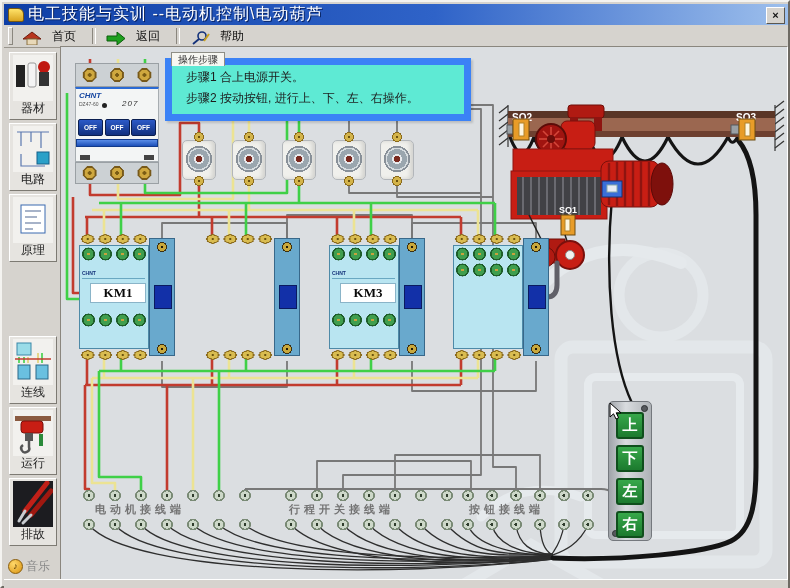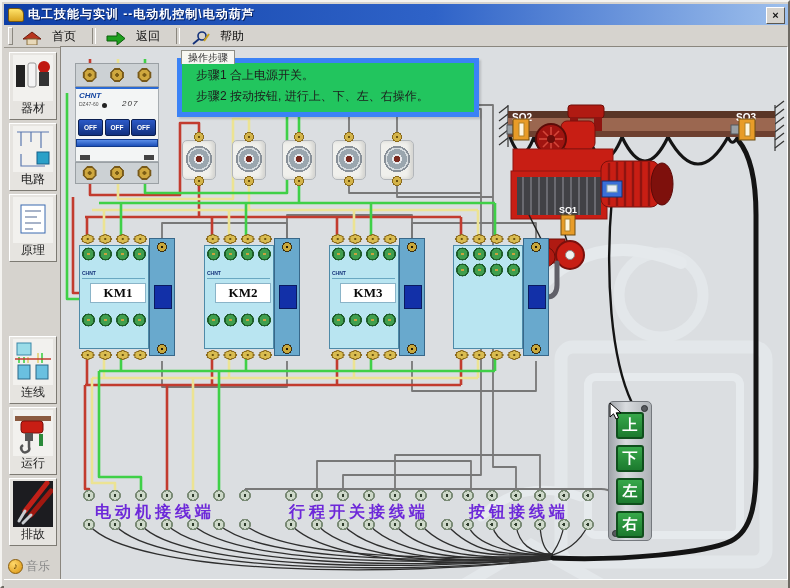--- a/index.html
+++ b/index.html
@@ -1,41 +1,41 @@
 <!DOCTYPE html>
 <html><head>
 <meta charset="utf-8">
 <style>
   html,body{margin:0;padding:0;}
   body{width:790px;height:588px;font-family:"Liberation Sans",sans-serif;background:#d6d3ce;overflow:hidden;}
   .win{position:absolute;left:0;top:0;width:790px;height:588px;background:#d6d3ce;border:2px solid;border-color:#f4f3f0 #6e6a63 #6e6a63 #f4f3f0;box-sizing:border-box;}
   
   .titlebar{position:absolute;left:2px;top:2px;width:784px;height:21px;background:linear-gradient(90deg,#0f3fa6 0%,#2f63c8 55%,#9dbfec 100%);display:flex;align-items:center;color:#fff;}
   .appicon{width:14px;height:12px;margin:0 4px 0 4px;background:linear-gradient(#ffe36a,#d9a420);border:1px solid #7a5a10;border-radius:2px 6px 2px 2px;}
-  .title{font-size:12px;font-weight:bold;letter-spacing:1px;text-shadow:1px 1px 0 #08205c;}
+  .title{font-size:16px;font-weight:normal;letter-spacing:1px;text-shadow:1px 1px 0 #08205c;}
   .closebtn{position:absolute;right:3px;top:3px;width:17px;height:15px;background:#d6d3ce;border:1px solid;border-color:#fff #5a564f #5a564f #fff;font-size:11px;font-weight:bold;color:#111;display:flex;align-items:center;justify-content:center;line-height:1;}
   
   .toolbar{position:absolute;left:2px;top:23px;width:784px;height:22px;background:#d6d3ce;border-bottom:1px solid #9a968e;display:flex;align-items:center;}
   .grip{width:3px;height:16px;border:1px solid;border-color:#fff #8a867e #8a867e #fff;margin:0 5px 0 4px;}
   .tool{display:flex;align-items:flex-end;gap:10px;padding:1px 10px 1px 4px;font-size:12px;color:#111;}
   .sep{width:2px;height:16px;border-left:1px solid #8a867e;border-right:1px solid #fff;margin:0 6px;}
   
   .side{position:absolute;left:2px;top:46px;width:56px;height:530px;background:#d6d3ce;border-right:1px solid #9a968e;}
   .sbtn{position:absolute;left:5px;width:46px;height:66px;background:#e6e4e0;border:1px solid;border-color:#fff #7d7a73 #7d7a73 #fff;text-align:center;}
   .sicon{display:block;width:40px;height:46px;margin:2px auto 0;background:#f2f1ee;overflow:hidden;}
   .slabel{display:block;font-size:12px;color:#222;line-height:15px;}
   .music{position:absolute;left:4px;top:508px;width:48px;height:20px;display:flex;align-items:center;gap:3px;}
   .micon{width:13px;height:13px;border-radius:50%;background:radial-gradient(circle at 35% 30%,#ffd86a,#d99312);border:1px solid #8a5c08;color:#5a3c04;font-size:9px;line-height:12px;text-align:center;}
   .mlabel{font-size:12px;color:#8a8a8a;}
   
   .canvas{position:absolute;left:58px;top:44px;width:726px;height:532px;background:#dbdee1;border:1px solid;border-color:#8a867e #fff #fff #8a867e;overflow:hidden;}
   .canvas svg{position:absolute;left:0;top:0;}
   .statusbar{position:absolute;left:2px;top:577px;width:784px;height:9px;background:#d6d3ce;border-top:1px solid #fff;}
   
-  .stepbox{position:absolute;left:116px;top:11px;width:292px;height:49px;background:#22c55e;border:5px solid #3b82f6;box-shadow:2px 2px 2px rgba(0,0,0,.15);}
+  .stepbox{position:absolute;left:104px;top:11px;width:292px;height:49px;background:#5eead4;border:7px solid #3b82f6;box-shadow:2px 2px 2px rgba(0,0,0,.15);}
   .steptab{position:absolute;left:-1px;top:-13px;height:13px;padding:0 6px;background:#f7f7f2;border:1px solid #8e8e86;border-bottom:none;font-size:10px;color:#333;line-height:13px;}
   .stepline{font-size:12px;color:#1c1c1c;margin:4px 16px 0 14px;white-space:nowrap;}
   
   .breaker{position:absolute;left:14px;top:16px;width:84px;height:125px;}
   .bk-row{height:24px;background:#ccd1d4;border:1px solid #9aa0a4;background-image:radial-gradient(circle 7px at 50% 50%,#7a5c14 0 1.6px,#cfa83e 1.6px 5.4px,#77591a 5.4px 7px,transparent 7px);background-size:33.4% 100%;background-repeat:repeat-x;box-sizing:border-box;}
   .bk-body{position:relative;height:75px;background:#f3f5f5;border:1px solid #a7adb1;border-top:2px solid #2a6ad4;box-sizing:border-box;}
   .bk-brand{position:absolute;left:3px;top:2px;font-size:8px;font-weight:bold;font-style:italic;color:#1546a0;}
   .bk-model{position:absolute;left:3px;top:12px;font-size:5px;color:#555;line-height:1.2;}
   .bk-dot{position:absolute;left:26px;top:14px;width:5px;height:5px;border-radius:50%;background:#222;}
   .bk-sq{position:absolute;left:46px;top:10px;font-size:8px;font-style:italic;color:#333;letter-spacing:1px;}
@@ -63,21 +63,21 @@
   .ct-name{position:absolute;left:10px;top:15px;right:2px;height:18px;background:#fff;border:1px solid #8ab4c8;font-size:13px;font-weight:bold;color:#0a0a0a;text-align:center;line-height:18px;font-family:"Liberation Serif",serif;}
   .ct-side{position:absolute;left:70px;top:6px;width:26px;height:118px;background:#69a9cd;border:1px solid #38688a;box-sizing:border-box;}
   .ct-side::before{content:"";position:absolute;left:4px;top:46px;width:16px;height:22px;background:#1230a8;border:1px solid #0a1a60;}
   .ct-side::after{content:"";position:absolute;inset:0;background-image:
     radial-gradient(circle 5px at 50% 8px,#201a06 0 1.2px,#c8a83c 1.2px 4px,#3a3014 4px 5px,transparent 5px),
     radial-gradient(circle 5px at 50% 110px,#201a06 0 1.2px,#c8a83c 1.2px 4px,#3a3014 4px 5px,transparent 5px);}
   
   .trow{position:absolute;height:13px;background-image:radial-gradient(circle 6px at 50% 50%,#2f3d2d 0 1.5px,#cdd8c9 1.5px 4.2px,#798a75 4.2px 5.8px,transparent 6px);background-repeat:repeat-x;}
   .t7{background-size:calc(100%/7) 100%;}
   .t6{background-size:calc(100%/6) 100%;}
-  .strip-label{position:absolute;height:13px;font-size:16px;font-weight:bold;color:#6d28d9;letter-spacing:4px;white-space:nowrap;}
+  .strip-label{position:absolute;height:13px;font-size:11px;font-weight:bold;color:#737373;letter-spacing:4px;white-space:nowrap;}
   
   .pendant{position:absolute;left:547px;top:354px;width:42px;height:138px;background:linear-gradient(90deg,#9fa3a8,#d9dcdf 40%,#aeb2b6);border:1px solid #74787d;border-radius:5px;}
   .pbtn{position:absolute;left:7px;width:28px;height:27px;background:linear-gradient(#37a84a,#1c7a2e);border:2px solid #0f4f1c;border-radius:3px;color:#fff;font-size:15px;font-weight:bold;display:flex;align-items:center;justify-content:center;box-sizing:border-box;}
   .pscrew{position:absolute;width:5px;height:5px;border-radius:50%;background:#55585c;border:1px solid #2f3235;}
   .cursor{position:absolute;left:17px;top:19px;z-index:5;}
 </style>
 </head>
 <body>
 
 <div class="win">
@@ -416,29 +416,20 @@
           <span class="ct-line"></span>
           <span class="ct-name">KM1</span>
         </div>
         <div class="greenrow"></div>
       </div>
       <div class="ct-bot goldrow"></div>
       <div class="ct-side"></div>
     </div>
     <div class="contactor" style="left:143px;top:185px">
       <div class="ct-top goldrow"></div>
-      <div class="ct-body">
-        <div class="greenrow"></div>
-        <div class="ct-mid">
-          <span class="ct-brand">CHNT</span>
-          <span class="ct-line"></span>
-          <span class="ct-name">KM2</span>
-        </div>
-        <div class="greenrow"></div>
-      </div>
       <div class="ct-bot goldrow"></div>
       <div class="ct-side"></div>
     </div>
     <div class="contactor" style="left:268px;top:185px">
       <div class="ct-top goldrow"></div>
       <div class="ct-body">
         <div class="greenrow"></div>
         <div class="ct-mid">
           <span class="ct-brand">CHNT</span>
           <span class="ct-line"></span>

